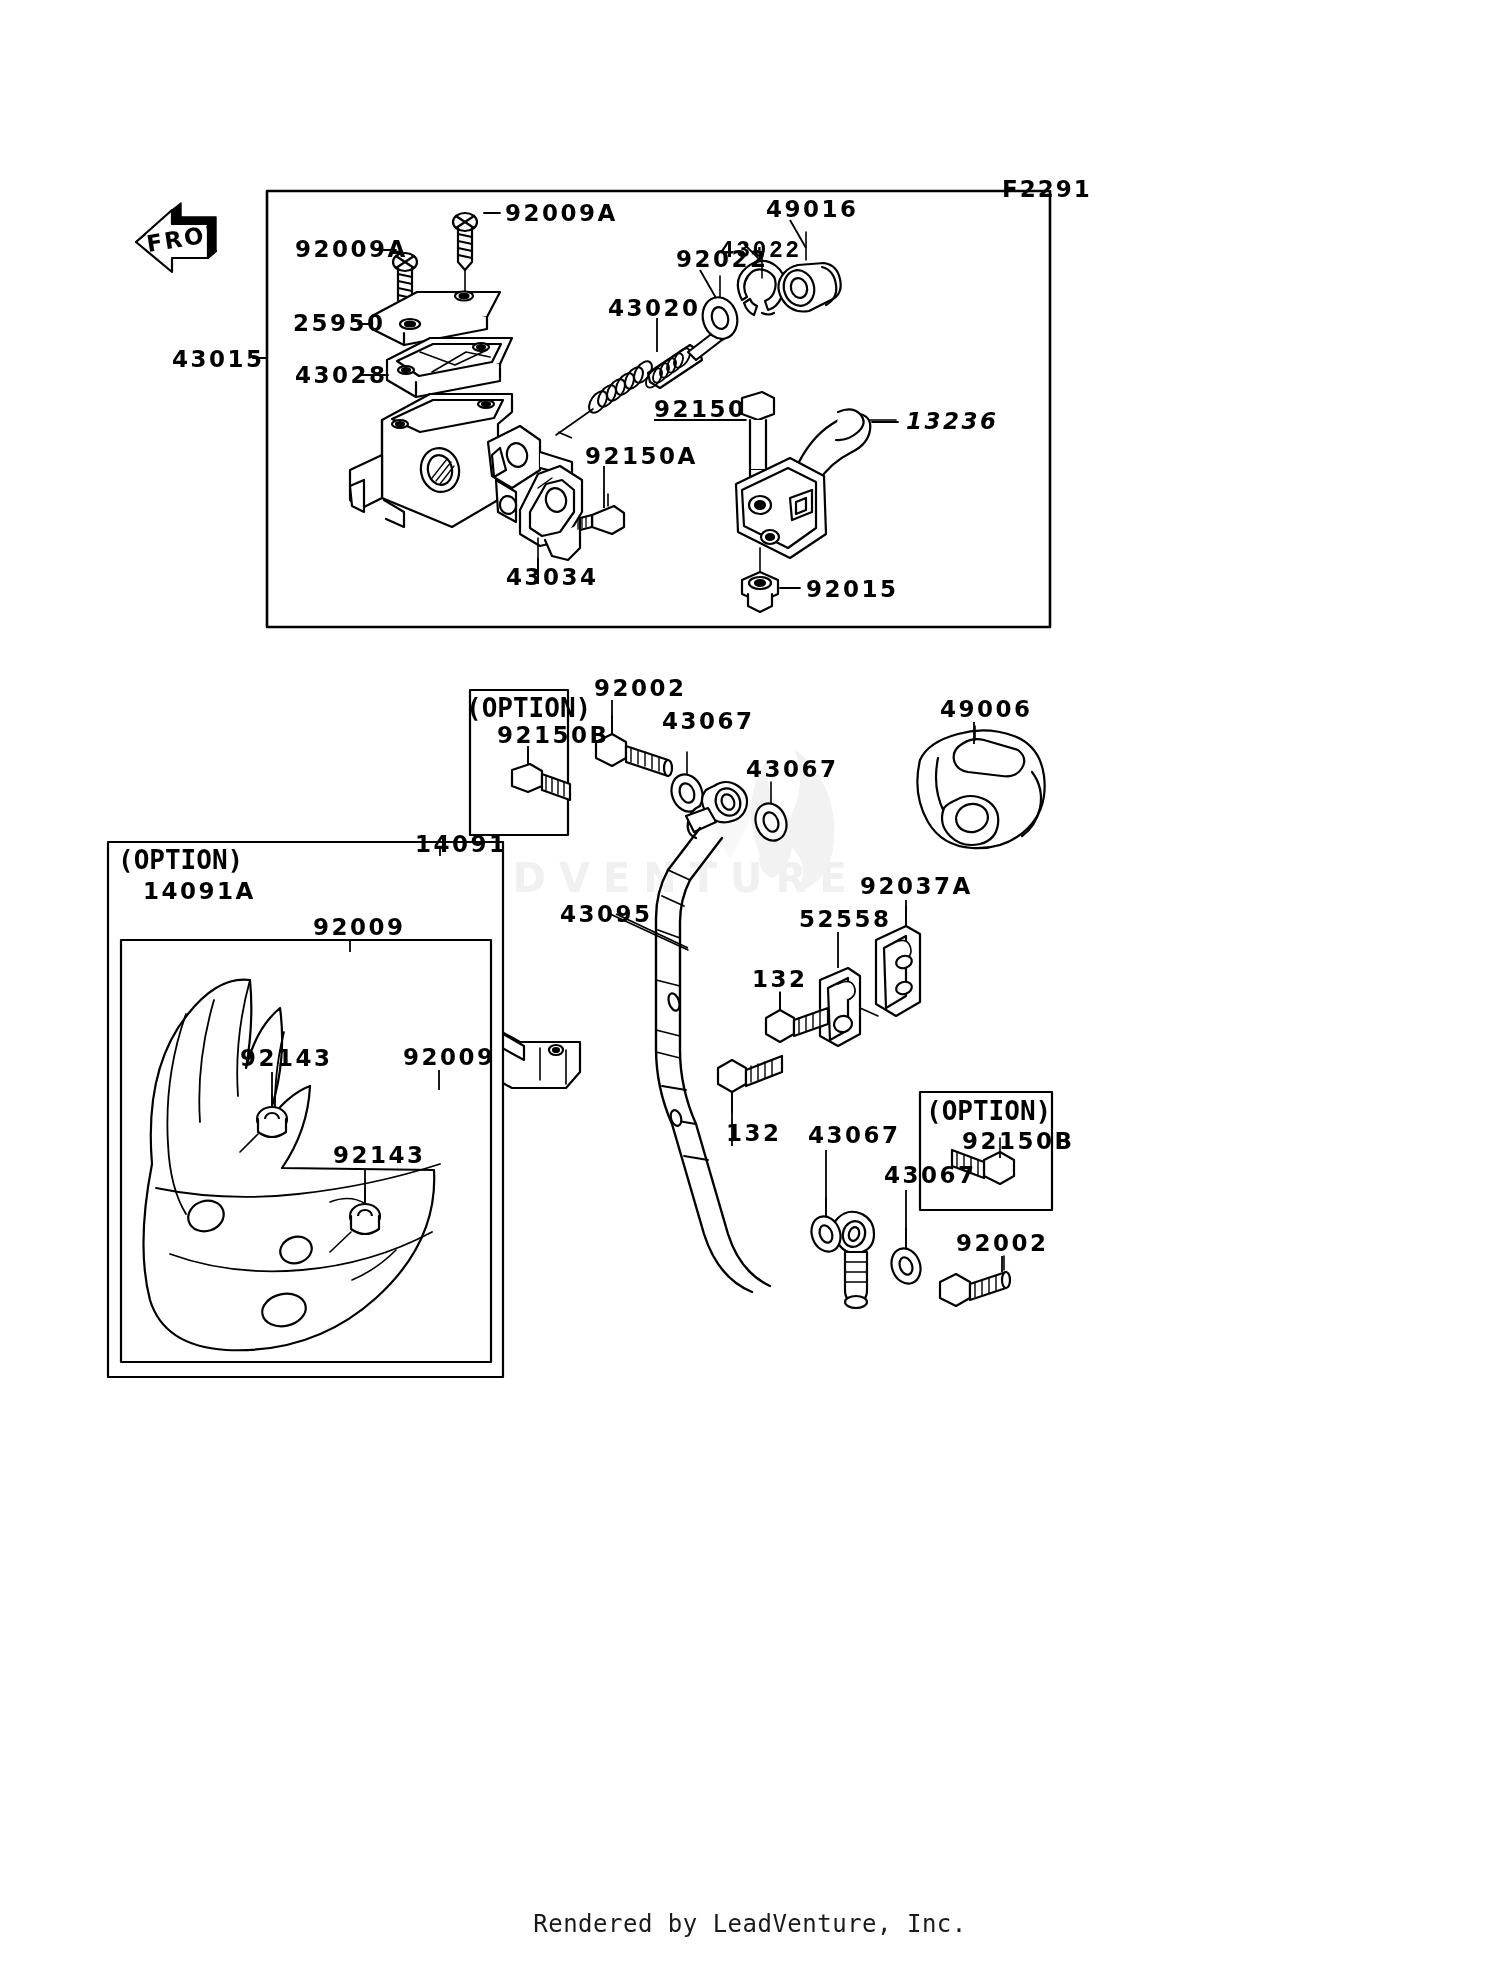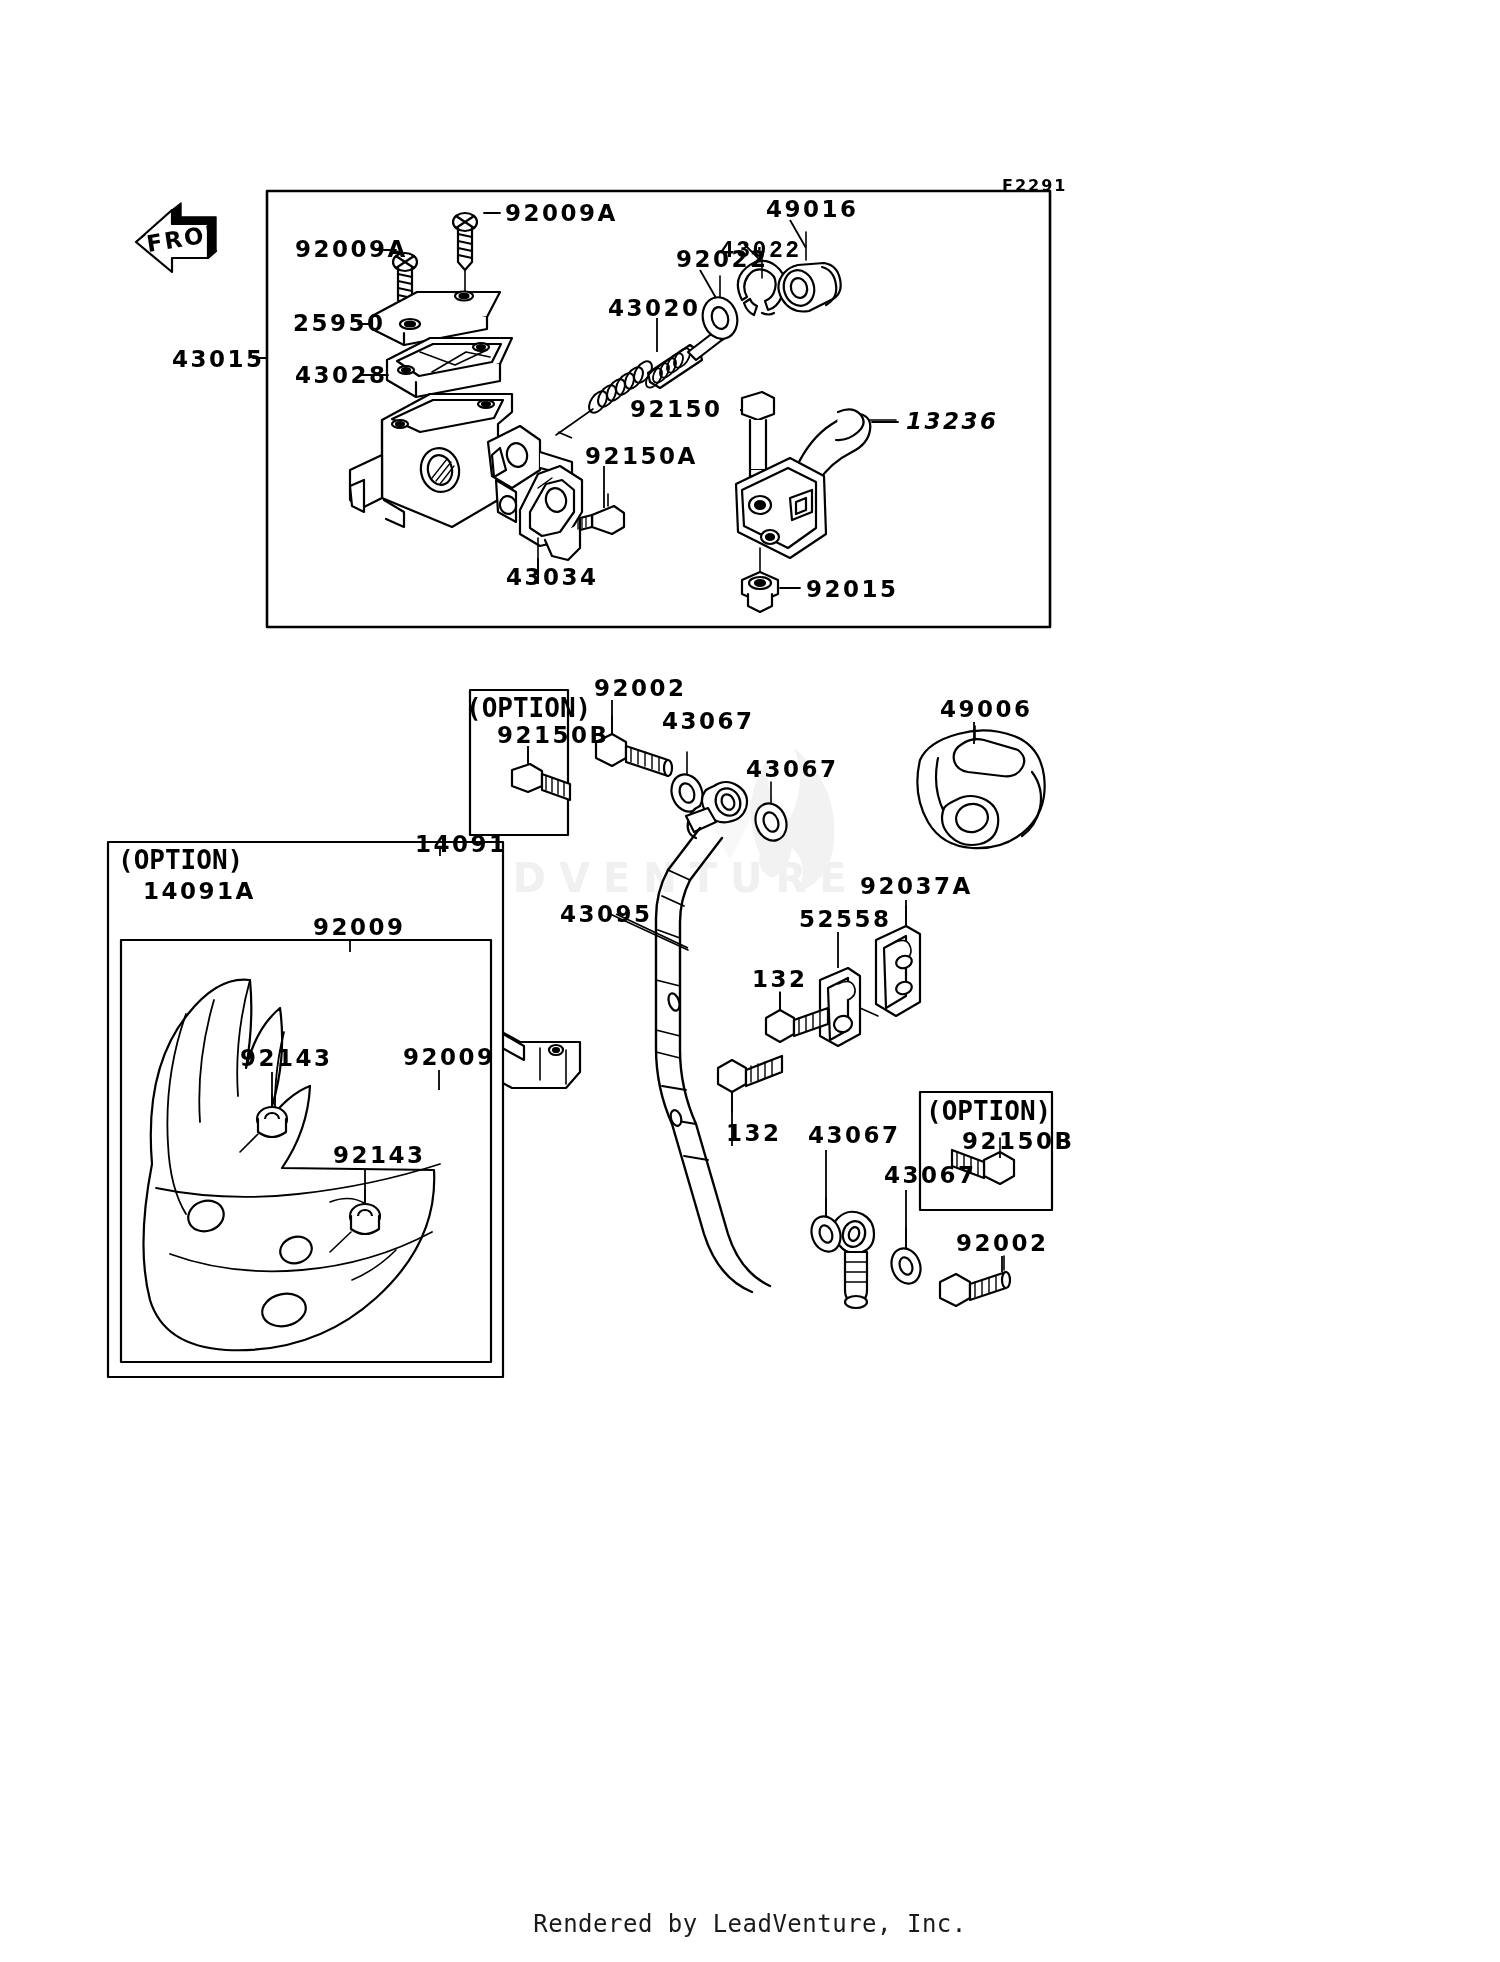--- a/index.html
+++ b/index.html
@@ -6,21 +6,21 @@
   body{width:1500px;height:1962px;position:relative;overflow:hidden;
        font-family:"DejaVu Sans Mono","Liberation Mono",monospace;}
   #stage{position:absolute;left:0;top:0;width:1500px;height:1962px;}
   svg.layer{position:absolute;left:0;top:0;width:1500px;height:1962px;}
   .lbl{position:absolute;font-family:"DejaVu Sans","Liberation Sans",sans-serif;
        font-weight:bold;font-size:23px;color:#000;letter-spacing:2.5px;
        white-space:nowrap;line-height:1;}
   .opt{position:absolute;font-family:"DejaVu Sans Mono","Liberation Mono",monospace;
        font-weight:bold;font-size:26px;color:#000;letter-spacing:0px;white-space:nowrap;}
   .code{position:absolute;font-family:"DejaVu Sans","Liberation Sans",sans-serif;
-        font-weight:bold;font-size:16px;letter-spacing:2px;color:#000;}
+        font-weight:bold;font-size:23px;letter-spacing:2px;color:#000;}
   .foot{position:absolute;width:100%;text-align:center;left:0;top:1910px;
         font-family:"DejaVu Sans Mono","Liberation Mono",monospace;
         font-size:24px;color:#1a1a1a;letter-spacing:0.5px;}
   .wmk{position:absolute;color:#f0f0f0;font-family:"DejaVu Sans","Liberation Sans",sans-serif;
        font-weight:bold;user-select:none;}
   #wm-text{left:390px;top:855px;font-size:40px;letter-spacing:13px;}
 </style>
 </head>
 <body>
 
@@ -415,21 +415,21 @@
 
   <div class="lbl" style="left:172px;top:348px;">43015</div>
   <div class="lbl" style="left:295px;top:238px;">92009A</div>
   <div class="lbl" style="left:505px;top:202px;">92009A</div>
   <div class="lbl" style="left:293px;top:312px;">25950</div>
   <div class="lbl" style="left:295px;top:364px;">43028</div>
   <div class="lbl" style="left:608px;top:297px;">43020</div>
   <div class="lbl" style="left:676px;top:248px;">92022</div>
   <div class="lbl" style="left:720px;top:240px;font-family:Liberation Mono, monospace;">43022</div>
   <div class="lbl" style="left:766px;top:198px;text-align:right;">49016</div>
-  <div class="lbl" style="left:630px;top:398px;">92150</div>
+  <div class="lbl" style="left:654px;top:398px;text-decoration:underline;">92150</div>
   <div class="lbl" style="left:906px;top:410px;font-style:italic;">13236</div>
   <div class="lbl" style="left:585px;top:445px;">92150A</div>
   <div class="lbl" style="left:506px;top:566px;">43034</div>
   <div class="lbl" style="left:806px;top:578px;">92015</div>
 
   <svg class="layer" viewBox="0 0 1500 1962">
     <g stroke="#000" stroke-width="1.8" fill="none">
       <line x1="657" y1="318" x2="657" y2="352"></line>
       <line x1="700" y1="270" x2="716" y2="298"></line>
       <line x1="700" y1="270" x2="700" y2="270"></line>

